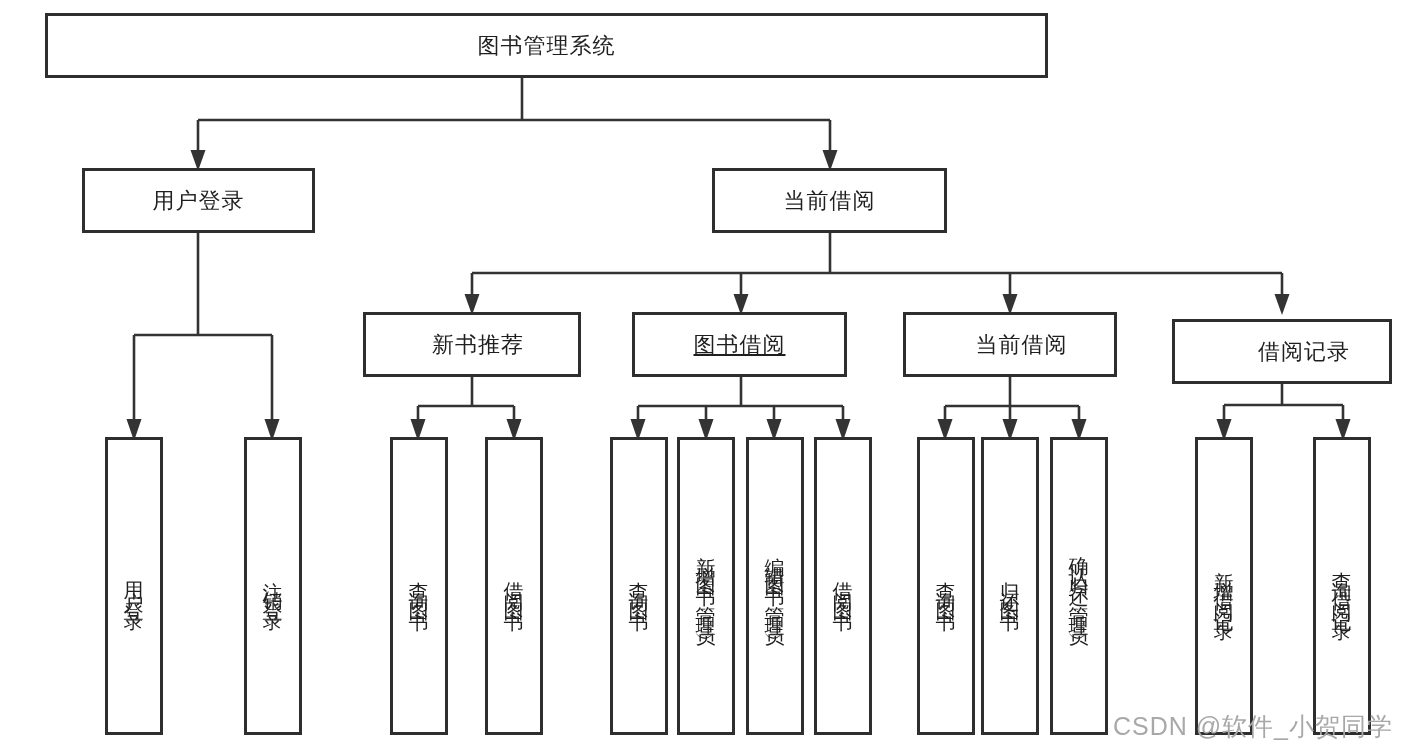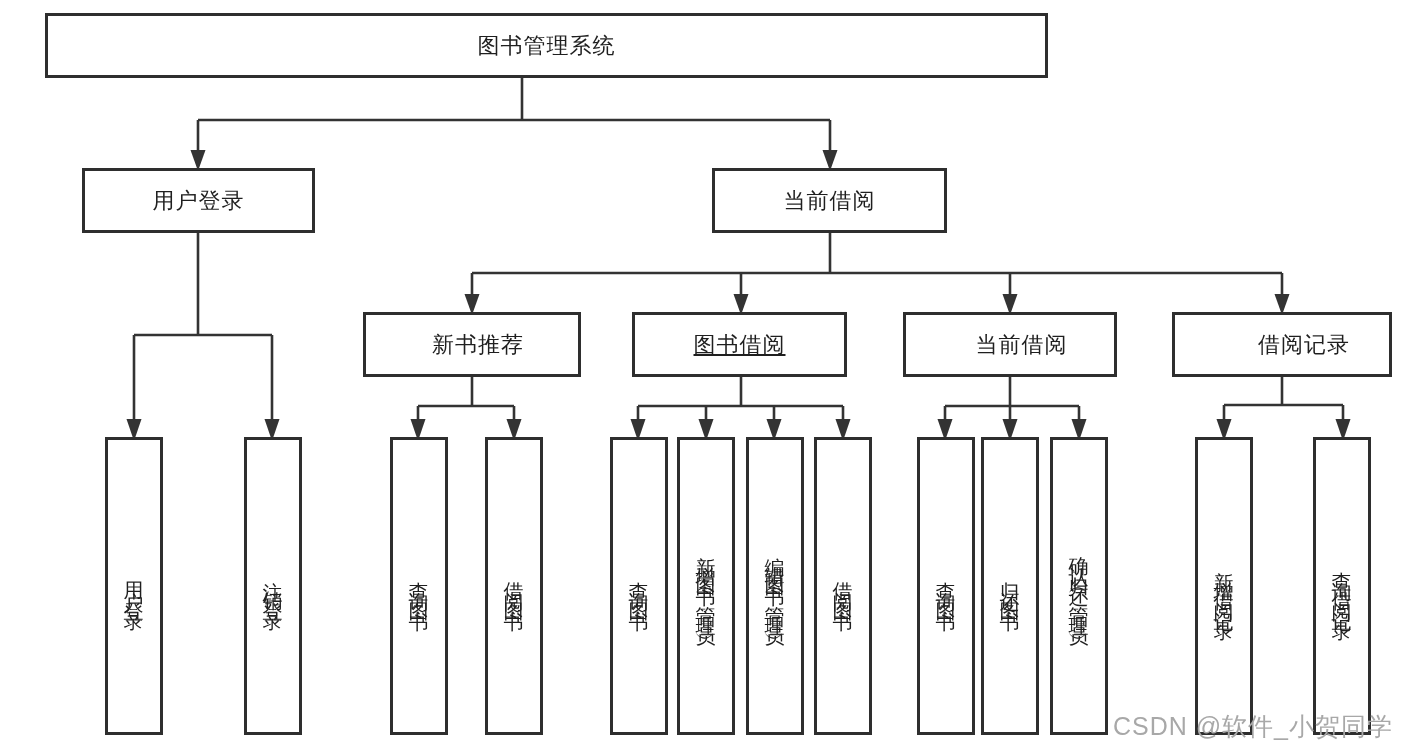--- a/index.html
+++ b/index.html
@@ -45,21 +45,21 @@
     letter-spacing: 10px;
     line-height: 1.1;
   }
   
   .n-root      { left: 21px;   top: 13px;  width: 1003px; height: 65px; margin-left: 24px; }
   .n-login     { left: 82px;   top: 168px; width: 233px;  height: 65px; }
   .n-mgmt      { left: 712px;  top: 168px; width: 235px;  height: 65px; }
   .n-newbook   { left: 363px;  top: 312px; width: 218px;  height: 65px; padding-left: 12px; }
   .n-borrow    { left: 632px;  top: 312px; width: 215px;  height: 65px; text-decoration: underline; }
   .n-current   { left: 903px;  top: 312px; width: 214px;  height: 65px; padding-left: 23px; }
-  .n-records   { left: 1172px; top: 312px; width: 220px;  height: 65px; padding-left: 44px; }
+  .n-records   { left: 1172px; top: 319px; width: 220px;  height: 65px; padding-left: 44px; }
   .leaf        { top: 437px; width: 58px; height: 298px; }
   .lf-1  { left: 105px; }
   .lf-2  { left: 244px; }
   .lf-3  { left: 390px; }
   .lf-4  { left: 485px; }
   .lf-5  { left: 610px; }
   .lf-6  { left: 677px; }
   .lf-7  { left: 746px; }
   .lf-8  { left: 814px; }
   .lf-9  { left: 917px; }

